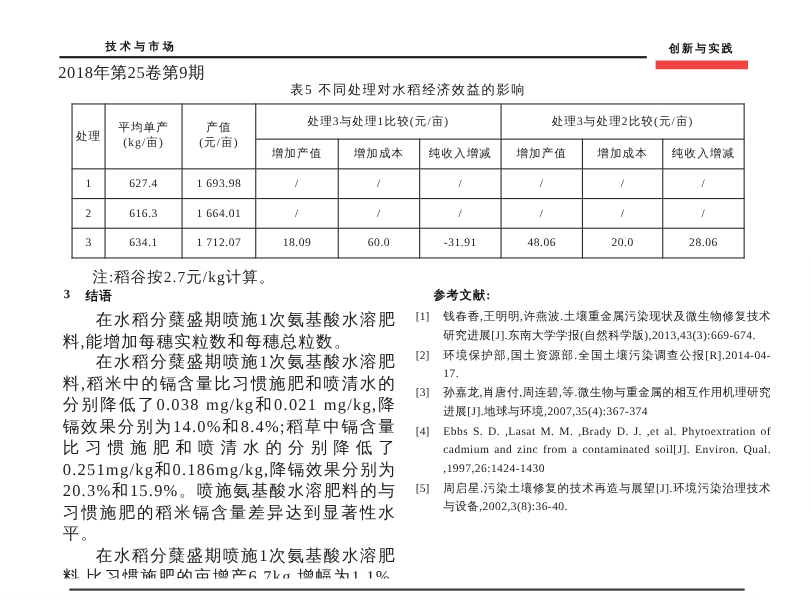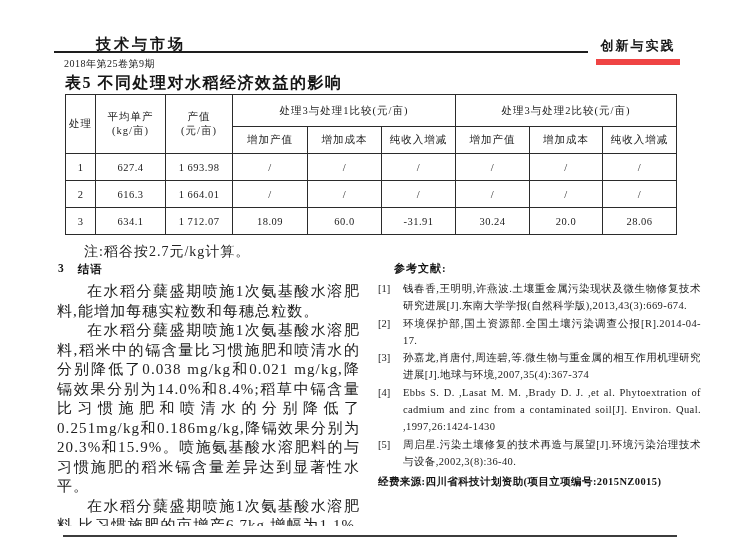--- a/index.html
+++ b/index.html
@@ -7,37 +7,37 @@
     width:737px;height:545px;background:#f6f6f4;
     font-family:"Liberation Serif","DejaVu Serif",serif;
     color:#1d1d1d;
   }
   .page{
     position:relative;width:737px;height:545px;background:#ffffff;overflow:hidden;
   }
   
   .journal-name{
     position:absolute;left:96px;top:35px;
-    font-weight:bold;font-size:15px;letter-spacing:3px;color:#161616;text-align:right;
+    font-weight:bold;font-size:10px;letter-spacing:3px;color:#161616;text-align:right;
   }
   .head-rule{
     position:absolute;left:54px;top:51px;width:534px;height:2px;background:#1e1e1e;
   }
   .section-label{
     position:absolute;left:596px;top:37px;width:84px;text-align:center;
-    font-weight:bold;font-size:13px;letter-spacing:2px;color:#161616;
-    padding-bottom:4px;border-bottom:6px solid #ef4444;
+    font-weight:bold;font-size:10px;letter-spacing:2px;color:#161616;
+    padding-bottom:4px;border-bottom:8px solid #ef4444;
   }
   .issue-info{
-    position:absolute;left:64px;top:57px;font-size:10px;letter-spacing:0.5px;color:#222;
+    position:absolute;left:53px;top:57px;font-size:15px;letter-spacing:0.5px;color:#222;
   }
   
   .table-caption{
-    position:absolute;left:65px;top:73px;width:612px;text-align:left;
-    font-weight:bold;font-size:16px;letter-spacing:1.5px;color:#161616;
+    position:absolute;left:65px;top:73px;width:612px;text-align:center;
+    font-weight:normal;font-size:12px;letter-spacing:1.5px;color:#161616;
   }
   table.econ{
     position:absolute;left:65px;top:94px;width:612px;
     border-collapse:collapse;table-layout:fixed;
     font-size:10.5px;color:#1b1b1b;
   }
   table.econ th,table.econ td{
     border:1px solid #2b2b2b;text-align:center;vertical-align:middle;
     font-weight:normal;padding:0 2px;letter-spacing:1px;
   }
@@ -148,21 +148,21 @@
         <td>/</td>
         <td>/</td>
       </tr>
       <tr>
         <td>3</td>
         <td>634.1</td>
         <td>1 712.07</td>
         <td>18.09</td>
         <td>60.0</td>
         <td>-31.91</td>
-        <td>30.24</td>
+        <td>48.06</td>
         <td>20.0</td>
         <td>28.06</td>
       </tr>
     </tbody>
   </table>
 
   <div class="table-note">注:稻谷按2.7元/kg计算。</div>
 
   <div class="columns">
     <div class="col-left">
@@ -192,18 +192,17 @@
       </div>
       <div class="ref-item">
         <span class="ref-label">[4]</span>
         <span class="ref-text">Ebbs S. D. ,Lasat M. M. ,Brady D. J. ,et al. Phytoextration of cadmium and zinc from a contaminated soil[J]. Environ. Qual. ,1997,26:1424-1430</span>
       </div>
       <div class="ref-item">
         <span class="ref-label">[5]</span>
         <span class="ref-text">周启星.污染土壤修复的技术再造与展望[J].环境污染治理技术与设备,2002,3(8):36-40.</span>
       </div>
 
-      <div class="funding">经费来源:四川省科技计划资助(项目立项编号:2015NZ0015)</div>
     </div>
   </div>
 
   <div class="footer-rule"></div>
 </div>
 
 </body></html>

